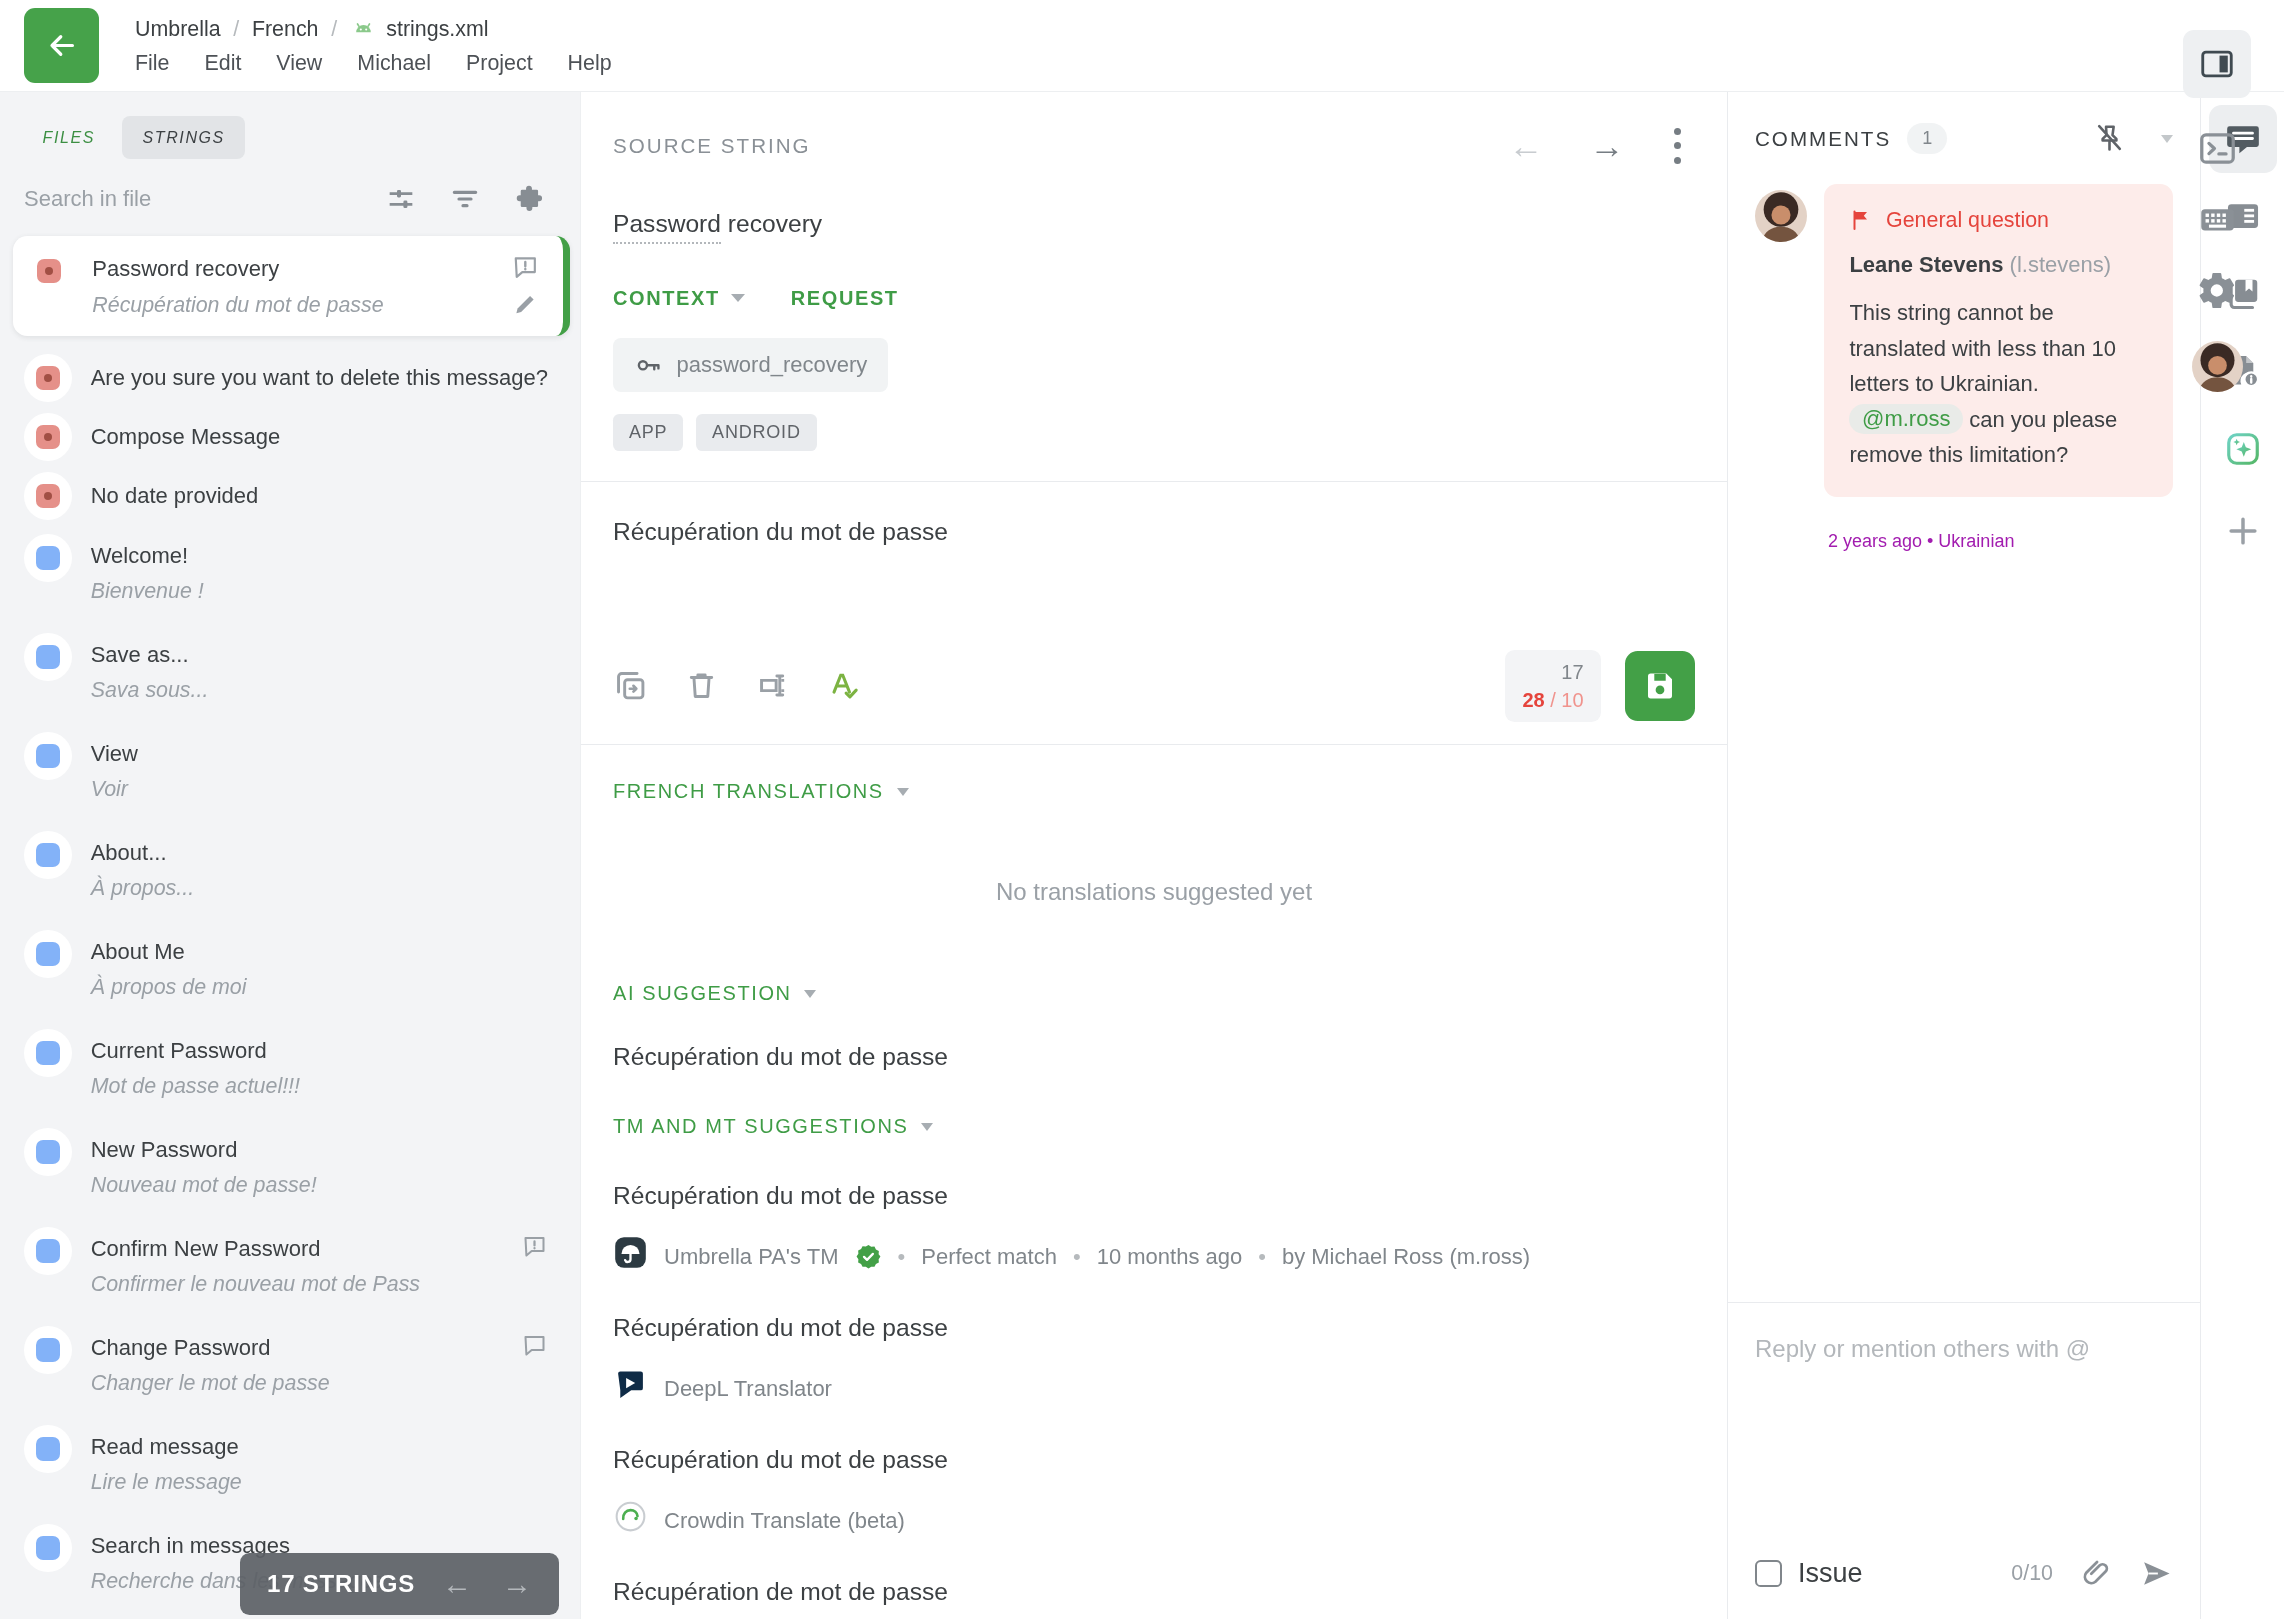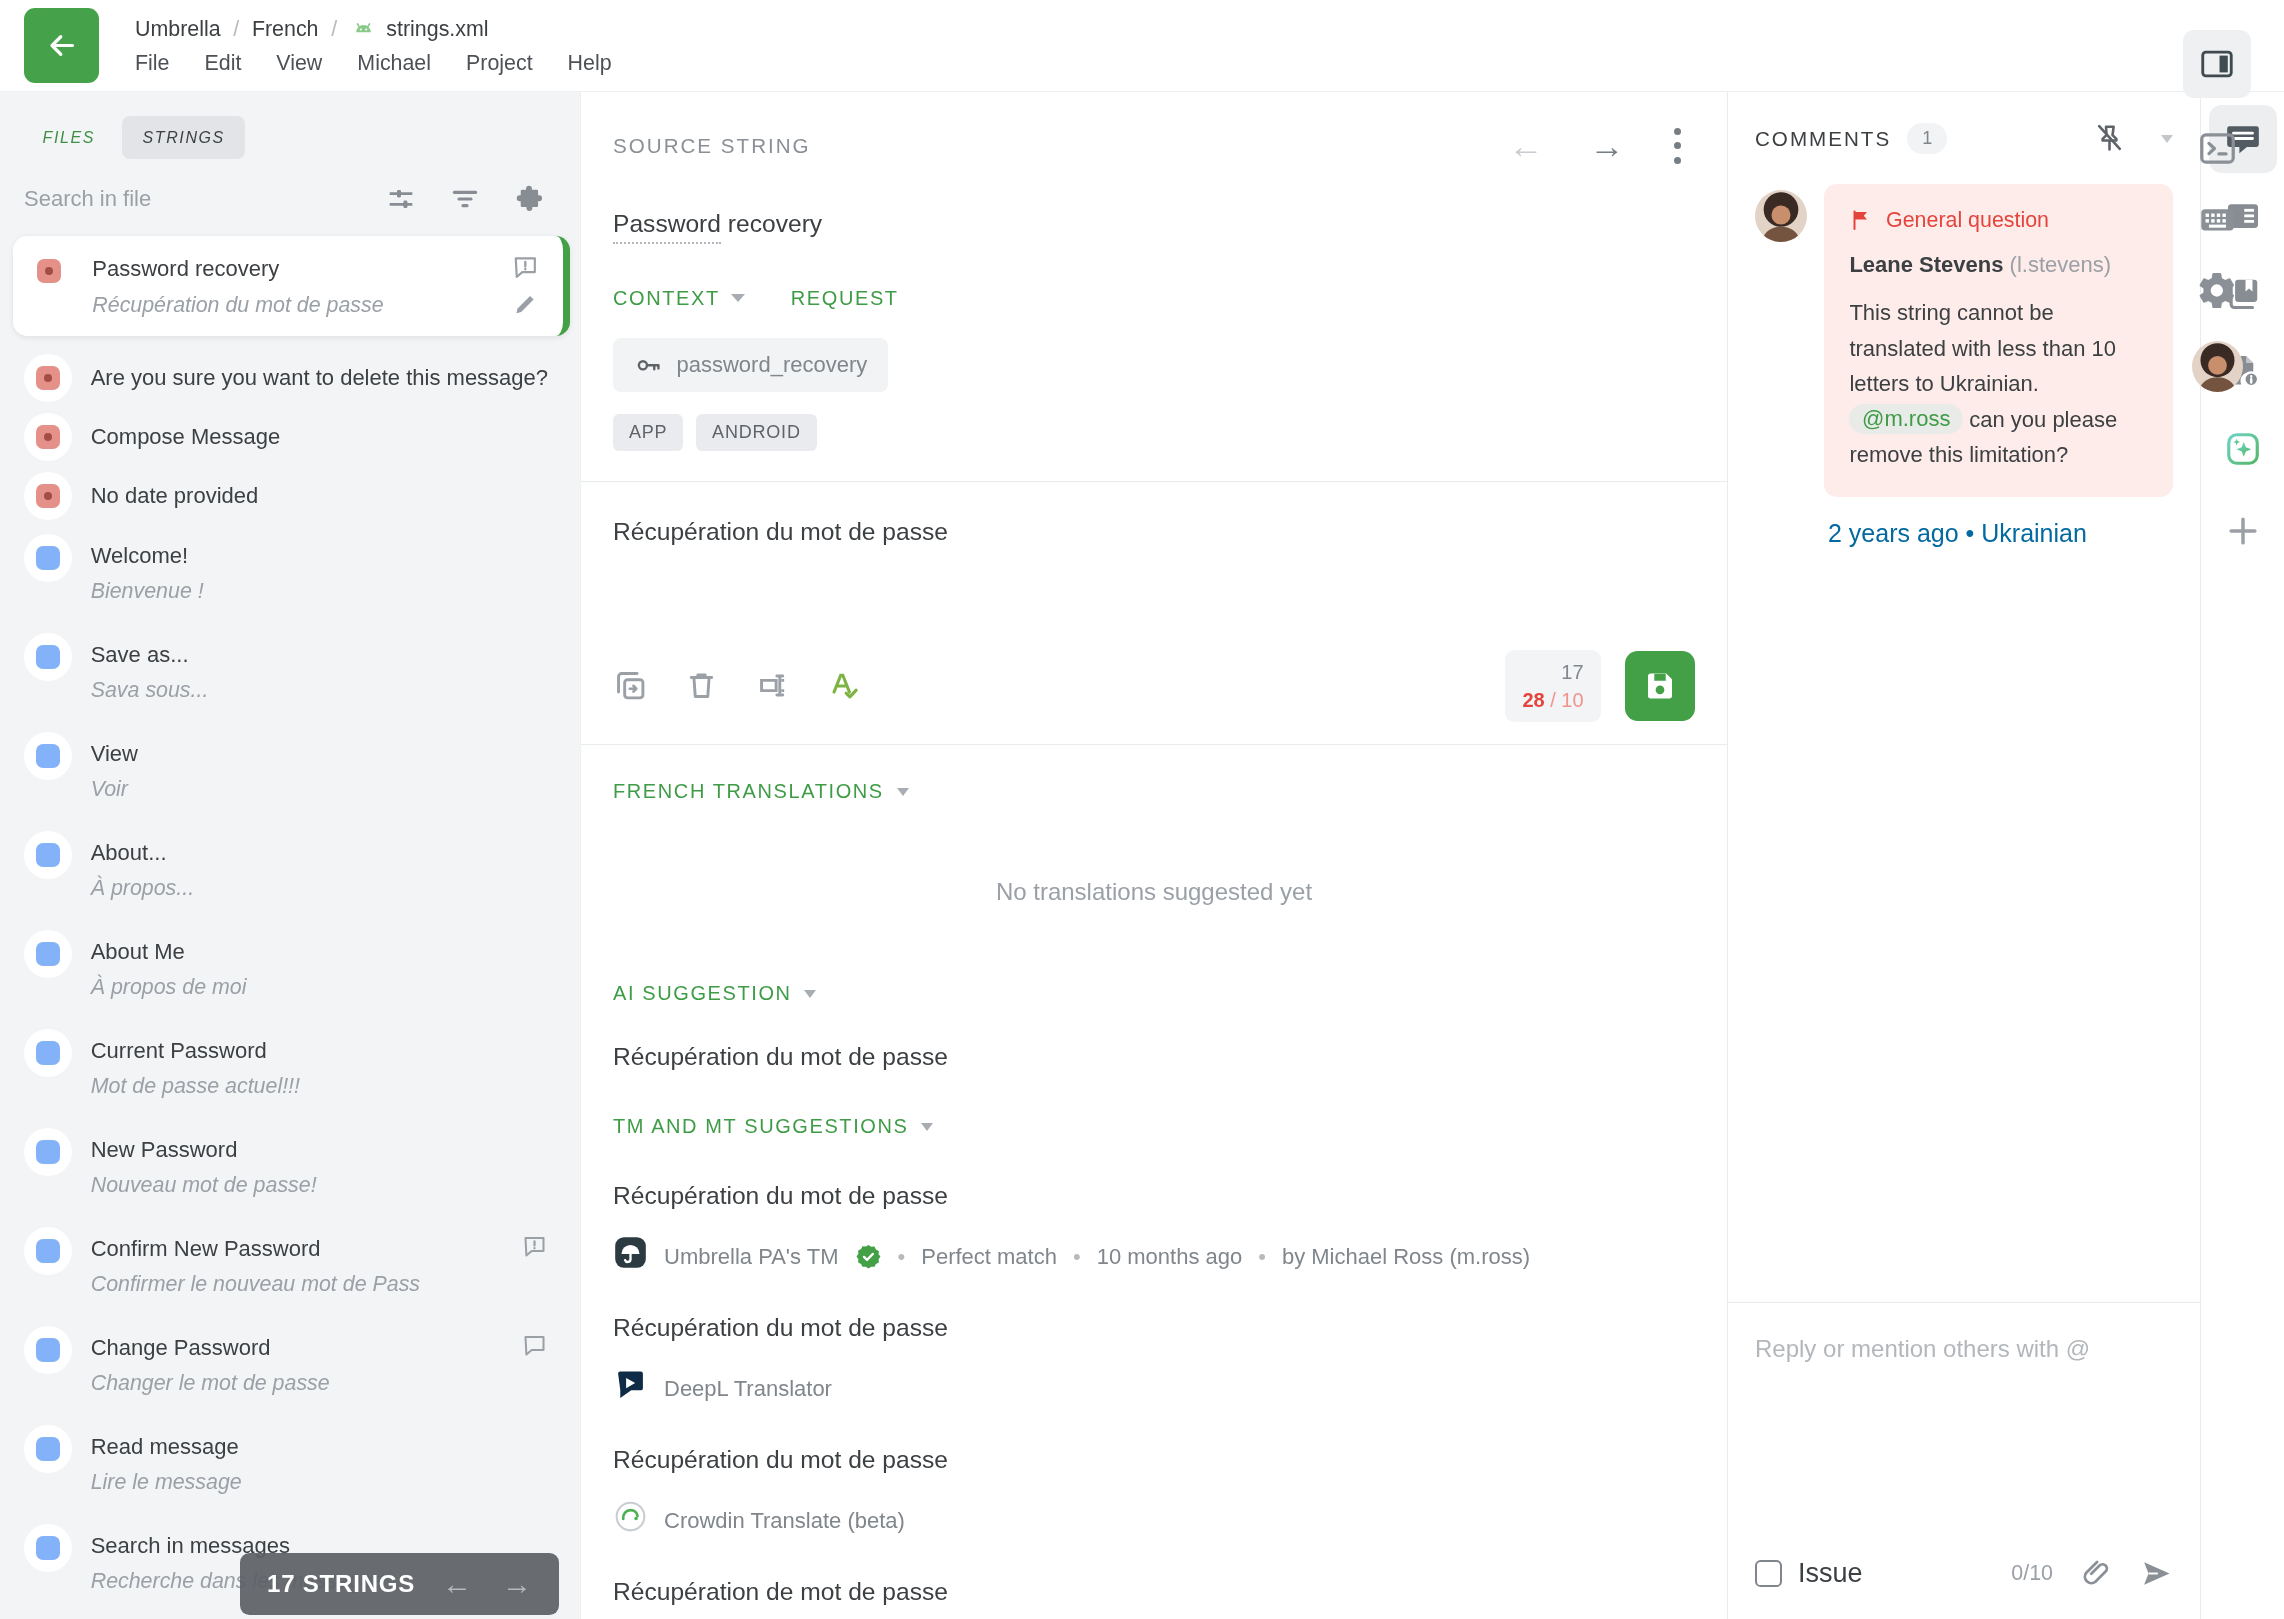--- a/index.html
+++ b/index.html
@@ -88,21 +88,21 @@
   .main-title { font-size:20.6px; color:#8a9096; letter-spacing:2px; }
   .main-nav { margin-left:auto; display:flex; align-items:center; gap:46px; padding-right:11px; }
   .nav-arrow { font-size:35px; line-height:1; cursor:pointer; }
   .nav-prev { color:#c8ccd0; }
   .nav-next { color:#767d83; }
   .kebab { display:flex; flex-direction:column; gap:7.1px; cursor:pointer; padding:3.2px; }
   .kebab i { width:7.1px; height:7.1px; border-radius:50%; background:#767d83; }
   .source-text { font-size:24.6px; color:#3c4043; margin-top:43px; }
   .term { border-bottom:2.4px dotted #b3b7bb; padding-bottom:5.6px; }
   .links-row { margin-top:49px; display:flex; align-items:center; gap:46px; }
-  .g-link { font-size:20px; letter-spacing:1.6px; color:#3f9c46; font-weight:400;
+  .g-link { font-size:20px; letter-spacing:1.6px; color:#3f9c46; font-weight:700;
     display:flex; align-items:center; gap:11px; cursor:pointer; }
   .caret { width:0; height:0; border-left:7.1px solid transparent; border-right:7.1px solid transparent;
     border-top:8.7px solid #a7adb2; }
   .key-chip { margin-top:28.6px; display:inline-flex; align-items:center; gap:14.3px;
     background:#f1f3f4; border-radius:8px; padding:12.7px 20.6px; font-size:22px; color:#80868b; }
   .key-chip .k-icon { width:28.6px; height:28.6px; color:#5f6368; }
   .key-chip svg { width:100%; height:100%; }
   .tags-row { margin-top:22px; display:flex; gap:12.7px; }
   .tag { background:#e9ebee; border-radius:6.3px; padding:8px 16px; font-size:18px;
     color:#5f6368; letter-spacing:0.8px; }
@@ -152,21 +152,21 @@
   .c-avatar svg { width:100%; height:100%; display:block; }
   .c-card { background:#fdecea; border-radius:12.7px; padding:24px 25px; flex:1; }
   .c-tag { color:#e5443c; font-size:21.4px; display:flex; align-items:center; gap:12.7px; }
   .c-tag .s-icon { width:24px; height:24px; }
   .c-tag svg { width:100%; height:100%; }
   .c-author-row { margin-top:19px; font-size:22px; }
   .c-author { font-weight:bold; color:#3c4043; }
   .c-user { color:#9aa0a6; }
   .c-text { margin-top:17.4px; font-size:22px; color:#3c4043; line-height:1.62; }
   .mention { color:#3f9c46; background:#e9ebe8; border-radius:792px; padding:2.4px 12.7px; cursor:pointer; }
-  .c-meta { margin-top:22px; margin-left:73px; color:#0369a1; font-size:25px; }
+  .c-meta { margin-top:34px; margin-left:73px; color:#a21caf; font-size:18px; }
   .reply-zone { flex:none; height:317px; border-top:0.8px solid #e9ebee;
     display:flex; flex-direction:column; padding:32px 27px 28.6px 27px; }
   .reply-input { border:none; outline:none; font-size:24px; color:#3c4043;
     font-family:inherit; background:transparent; width:100%; }
   .reply-input::placeholder { color:#b3b7bb; }
   .c-bottom { margin-top:auto; display:flex; align-items:center; }
   .checkbox { width:27px; height:27px; border:2.4px solid #80868b; border-radius:5.6px;
     cursor:pointer; flex:none; }
   .issue-label { font-size:27px; color:#3c4043; margin-left:16px; }
   .c-bottom-right { margin-left:auto; display:flex; align-items:center; gap:27px; color:#8a9096; }

